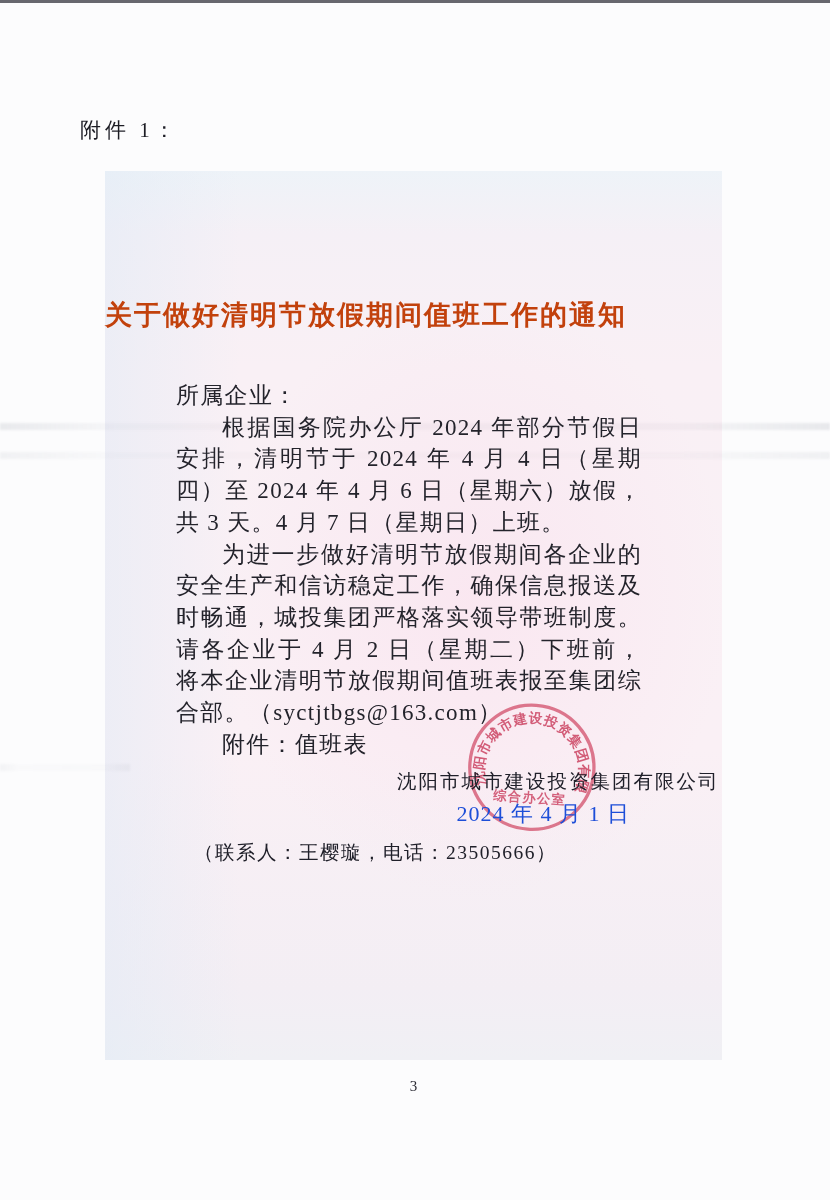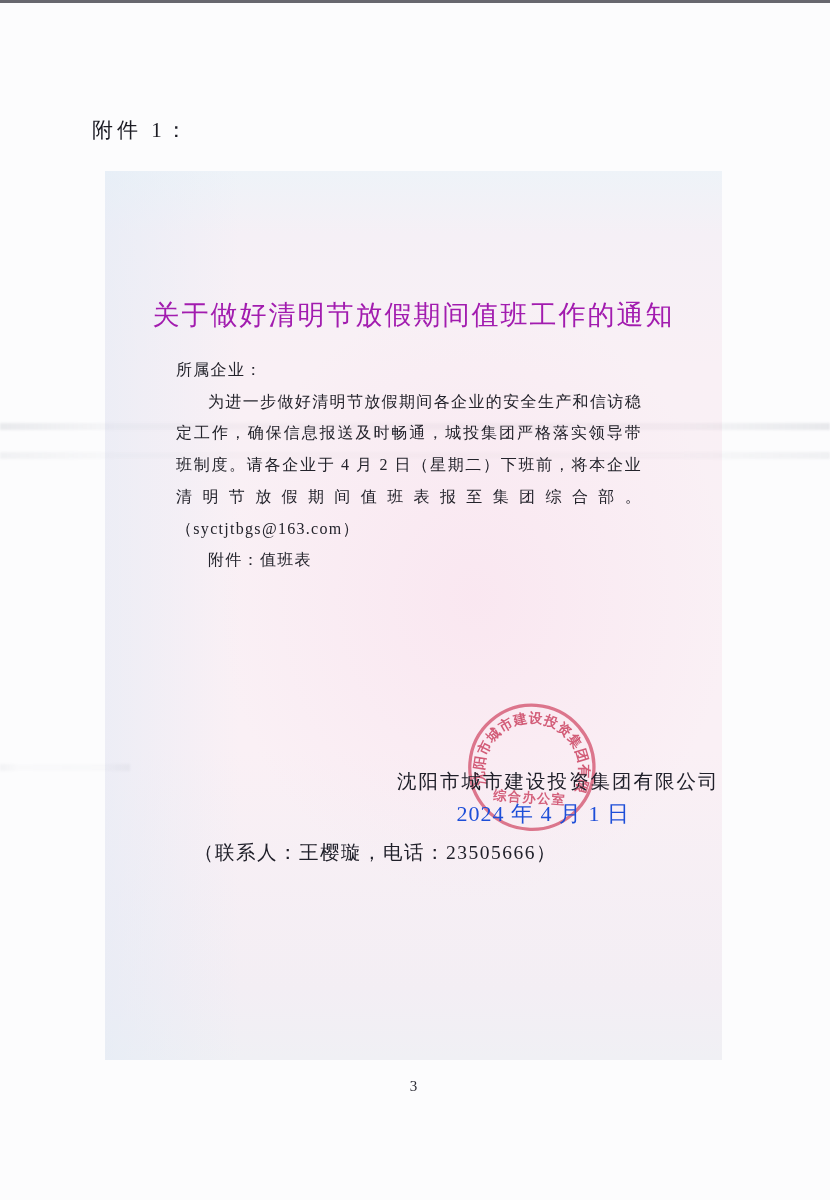--- a/index.html
+++ b/index.html
@@ -25,32 +25,32 @@
   }
   .streak {
     position: absolute; left: 0; width: 830px; height: 7px;
     background: linear-gradient(90deg, rgba(118,124,140,0.14), rgba(118,124,140,0.04) 14%, rgba(118,124,140,0.05) 82%, rgba(118,124,140,0.15));
     filter: blur(1px);
   }
   .streak-1 { top: 423px; }
   .streak-2 { top: 452px; opacity: .6; }
   .streak-3 { top: 764px; width: 130px; opacity: .5; }
   .attachment-label {
-    position: absolute; left: 92px; top: 116px;
+    position: absolute; left: 80px; top: 116px;
     font-size: 21px; letter-spacing: 4px; color: #1c1c24;
   }
   .doc-title {
     position: absolute; left: 105px; top: 297px; width: 617px;
-    text-align: center;
+    text-align: left;
     font-family: "Liberation Sans", "DejaVu Sans", sans-serif;
-    font-weight: normal; font-size: 27px; letter-spacing: 2px; color: #a21caf;
+    font-weight: bold; font-size: 27px; letter-spacing: 2px; color: #c2410c;
   }
   .doc-body {
-    position: absolute; left: 176px; top: 354px; width: 466px;
-    font-size: 16px; line-height: 31.7px; letter-spacing: 1.3px;
+    position: absolute; left: 176px; top: 380px; width: 466px;
+    font-size: 23px; line-height: 31.7px; letter-spacing: 1.3px;
     text-align: justify;
   }
   .doc-body p { margin: 0; text-indent: 2em; }
   .doc-body p.no-indent { text-indent: 0; }
   .doc-body p.attachment-line { }
   .signer-name {
     position: absolute; left: 397px; top: 768px;
     font-size: 19.5px; letter-spacing: 2px; color: #20202a;
   }
   .sign-date {
@@ -79,20 +79,21 @@
 <div class="streak streak-1"></div>
 <div class="streak streak-2"></div>
 <div class="streak streak-3"></div>
 
 <div class="attachment-label">附件 1：</div>
 
 <div class="doc-title">关于做好清明节放假期间值班工作的通知</div>
 
 <div class="doc-body">
   <p class="no-indent">所属企业：</p>
+  <p>根据国务院办公厅 2024 年部分节假日安排，清明节于 2024 年 4 月 4 日（星期四）至 2024 年 4 月 6 日（星期六）放假，共 3 天。4 月 7 日（星期日）上班。</p>
   <p>为进一步做好清明节放假期间各企业的安全生产和信访稳定工作，确保信息报送及时畅通，城投集团严格落实领导带班制度。请各企业于 4 月 2 日（星期二）下班前，将本企业清明节放假期间值班表报至集团综合部。（syctjtbgs@163.com）</p>
   <p class="attachment-line">附件：值班表</p>
 </div>
 
 <svg class="official-seal" viewBox="0 0 168 168" xmlns="http://www.w3.org/2000/svg">
   <defs>
     <path id="seal-arc" d="M 35.8 100.6 A 51 51 0 1 1 131.2 100.6" fill="none"></path>
   </defs>
   <circle cx="83.5" cy="79" r="66" fill="none" stroke="rgba(209,77,106,0.75)" stroke-width="3.5"></circle>
   <text font-size="14.5" fill="rgba(201,60,92,0.82)" font-family="Liberation Serif, serif" font-weight="bold">

